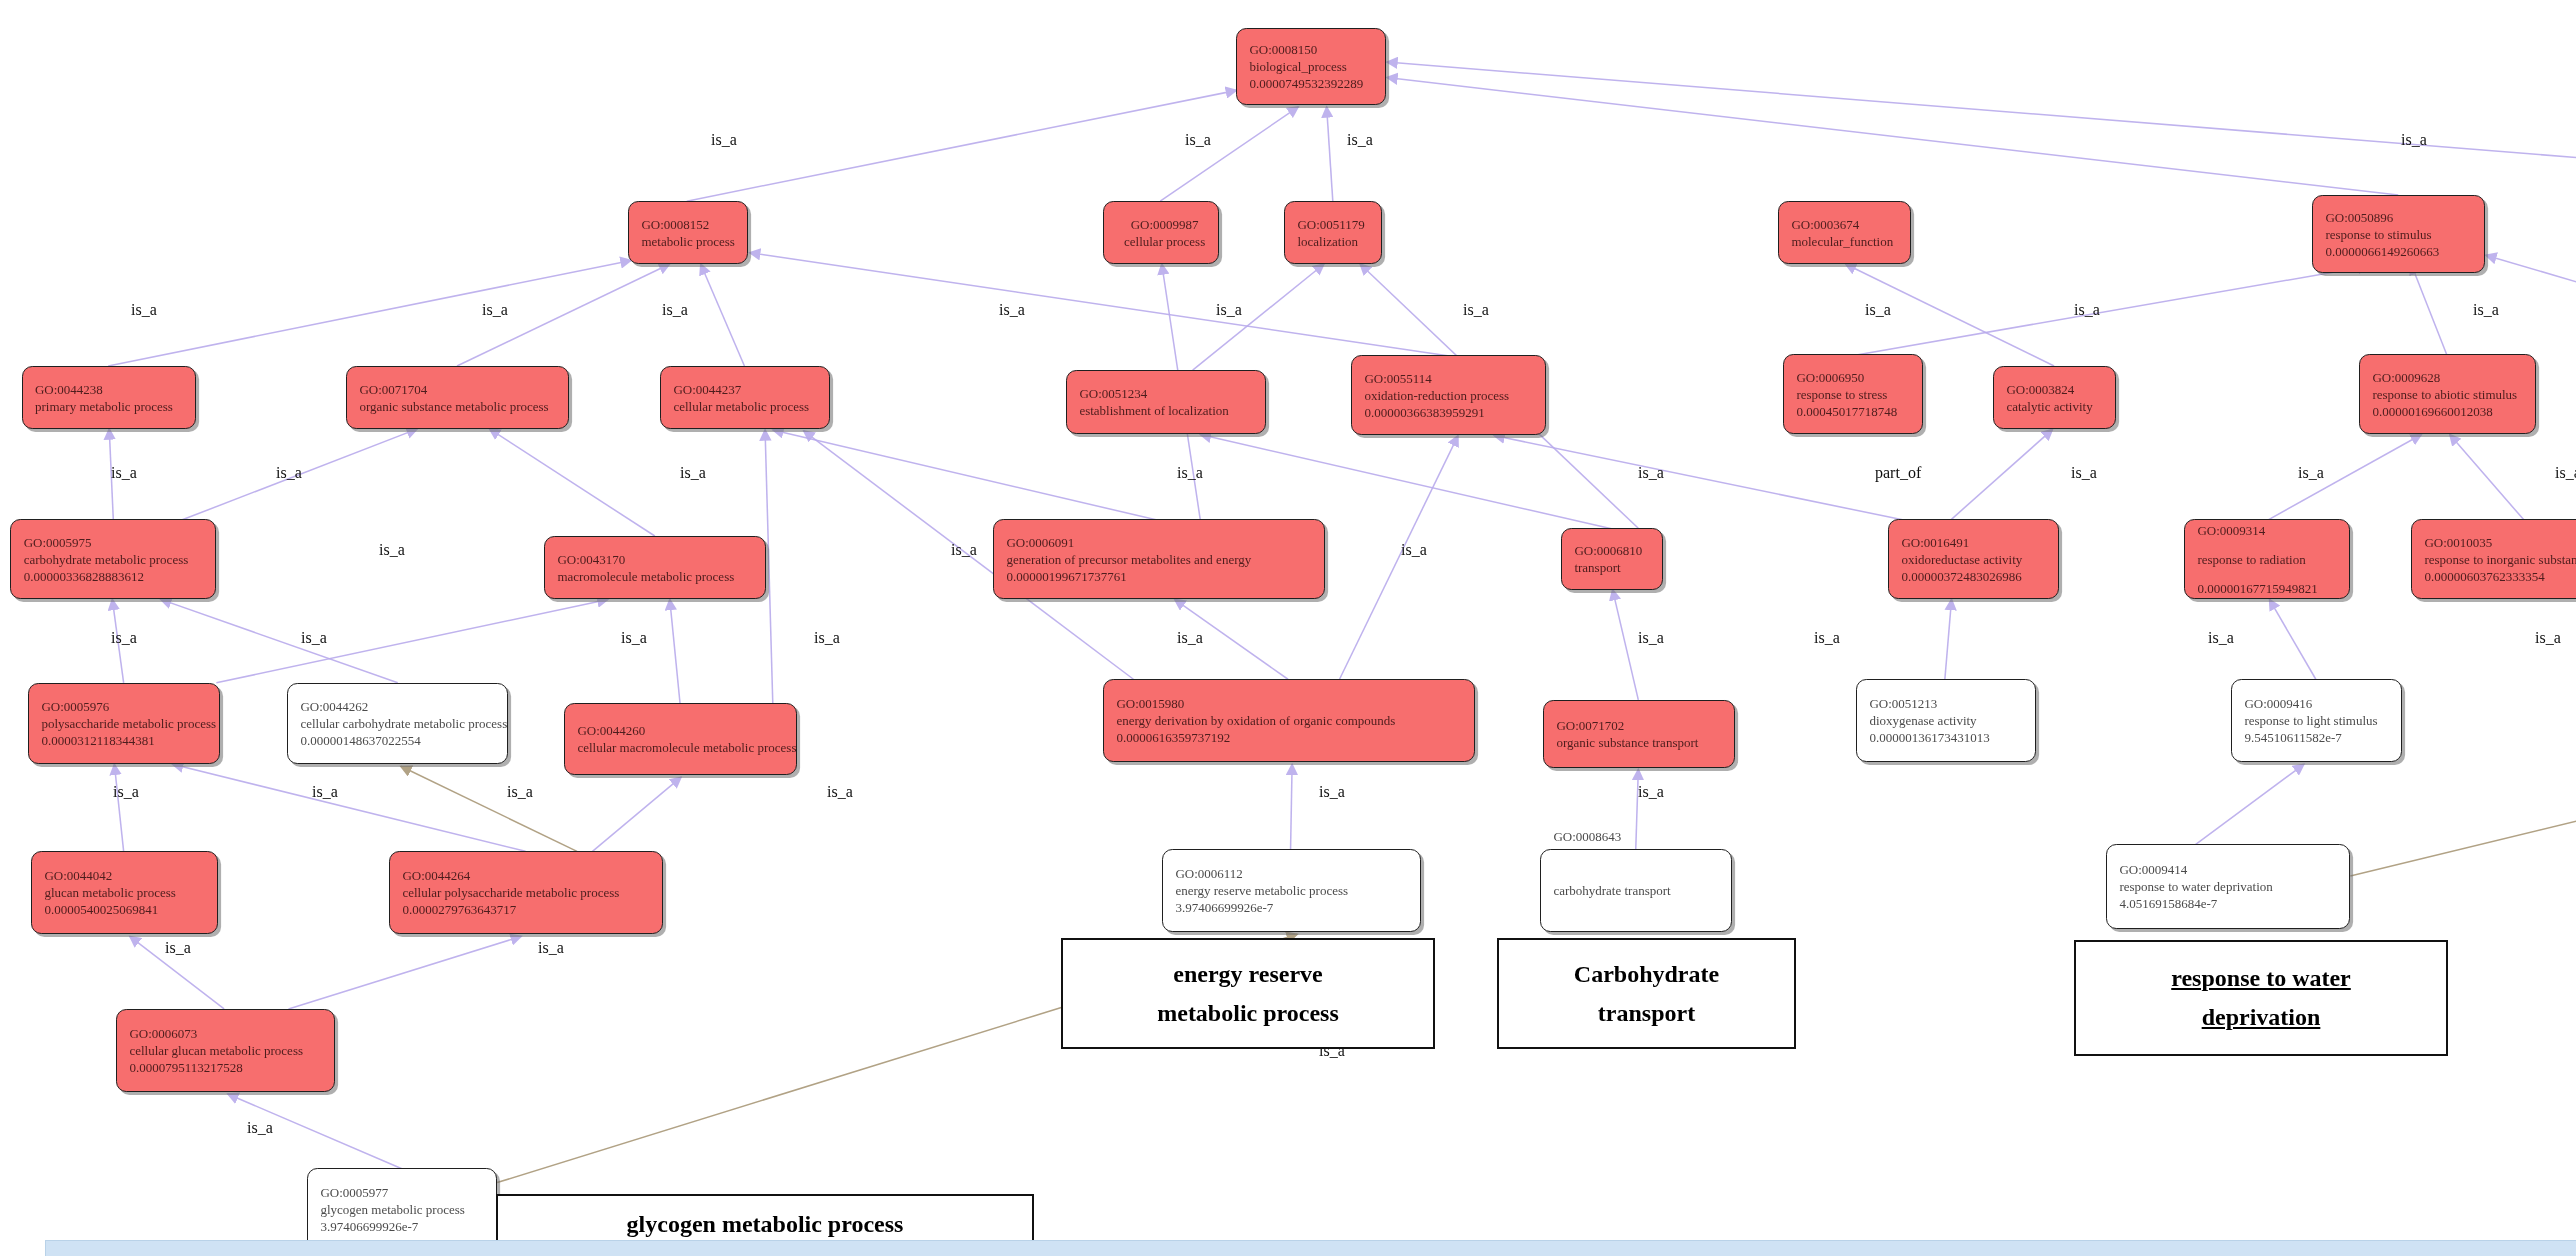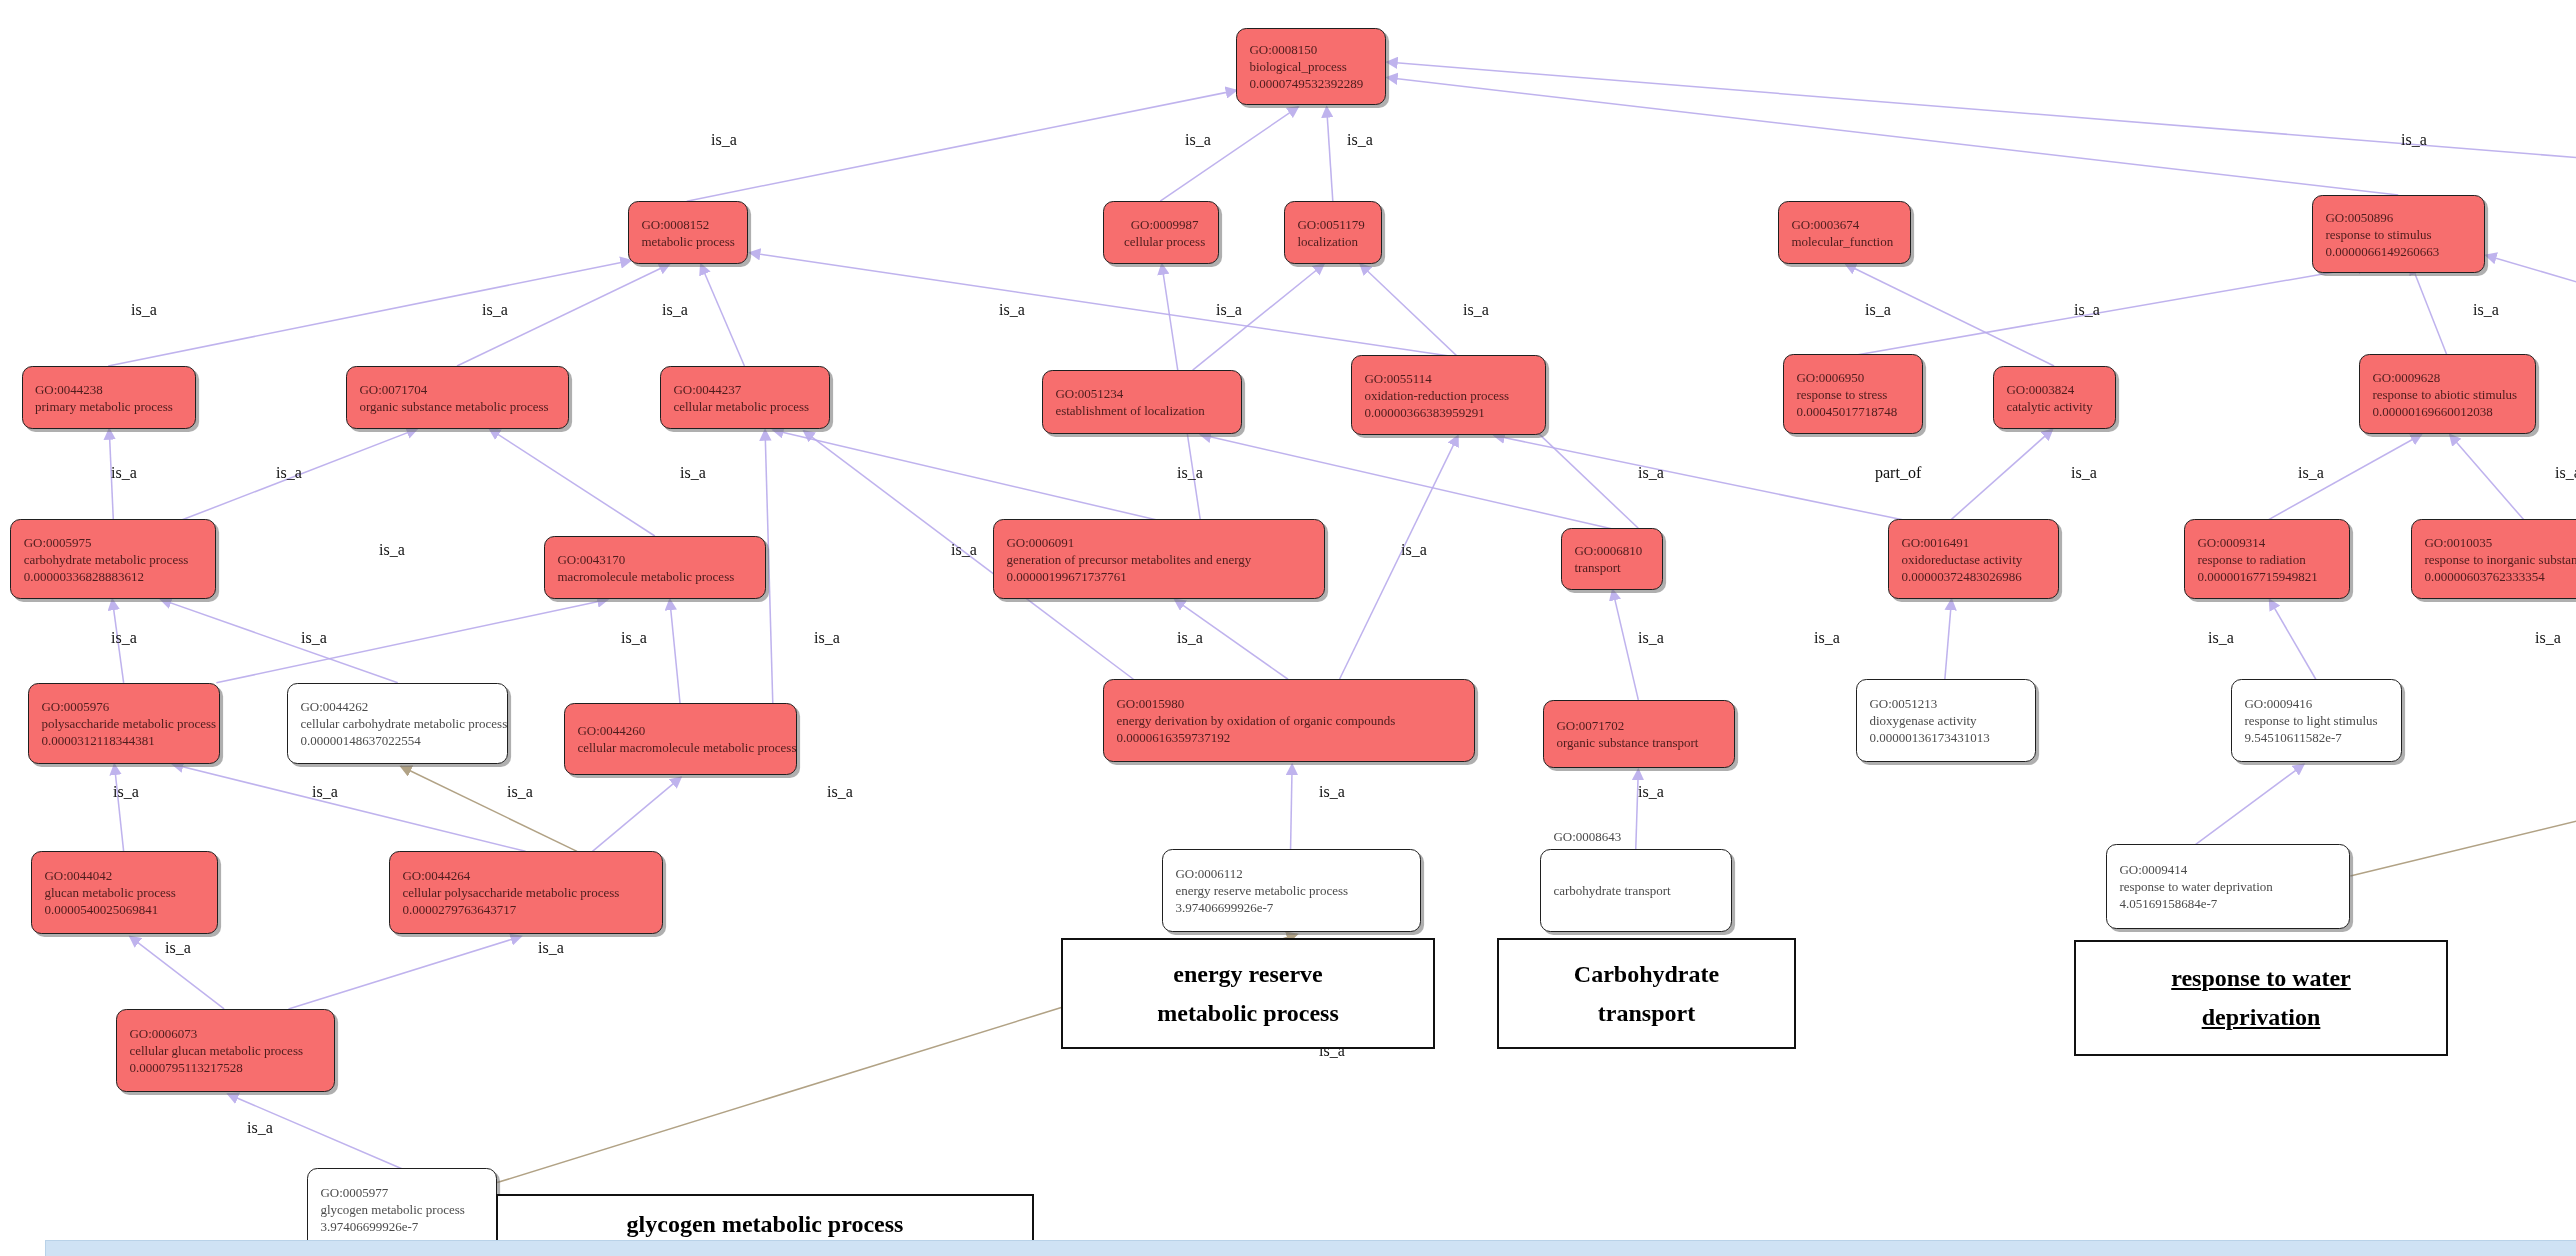--- a/index.html
+++ b/index.html
@@ -168,21 +168,21 @@
         <div class="ln">primary metabolic process</div>
       </div>
       <div class="go-node red" style="left: 346px; top: 366px; width: 223px; height: 63px;">
         <div class="ln">GO:0071704</div>
         <div class="ln">organic substance metabolic process</div>
       </div>
       <div class="go-node red" style="left: 660px; top: 366px; width: 170px; height: 63px;">
         <div class="ln">GO:0044237</div>
         <div class="ln">cellular metabolic process</div>
       </div>
-      <div class="go-node red" style="left: 1042px; top: 370px; width: 200px; height: 64px;">
+      <div class="go-node red" style="left: 1066px; top: 370px; width: 200px; height: 64px;">
         <div class="ln">GO:0051234</div>
         <div class="ln">establishment of localization</div>
       </div>
       <div class="go-node red" style="left: 1351px; top: 355px; width: 195px; height: 80px;">
         <div class="ln">GO:0055114</div>
         <div class="ln">oxidation-reduction process</div>
         <div class="ln">0.00000366383959291</div>
       </div>
       <div class="go-node red" style="left: 1783px; top: 354px; width: 140px; height: 80px;">
         <div class="ln">GO:0006950</div>
@@ -214,21 +214,21 @@
       </div>
       <div class="go-node red" style="left: 1561px; top: 528px; width: 102px; height: 62px;">
         <div class="ln">GO:0006810</div>
         <div class="ln">transport</div>
       </div>
       <div class="go-node red" style="left: 1864px; top: 519px; width: 171px; height: 80px; margin-left: 24px;">
         <div class="ln">GO:0016491</div>
         <div class="ln">oxidoreductase activity</div>
         <div class="ln">0.00000372483026986</div>
       </div>
-      <div class="go-node red" style="left: 2184px; top: 519px; width: 166px; height: 80px;">
+      <div class="go-node red" style="left: 2184px; top: 519px; width: 166px; height: 80px; gap: 12px;">
         <div class="ln">GO:0009314</div>
         <div class="ln">response to radiation</div>
         <div class="ln">0.00000167715949821</div>
       </div>
       <div class="go-node red" style="left: 2411px; top: 519px; width: 227px; height: 80px;">
         <div class="ln">GO:0010035</div>
         <div class="ln">response to inorganic substance</div>
         <div class="ln">0.00000603762333354</div>
       </div>
       <div class="go-node red" style="left: 28px; top: 683px; width: 192px; height: 81px;">

